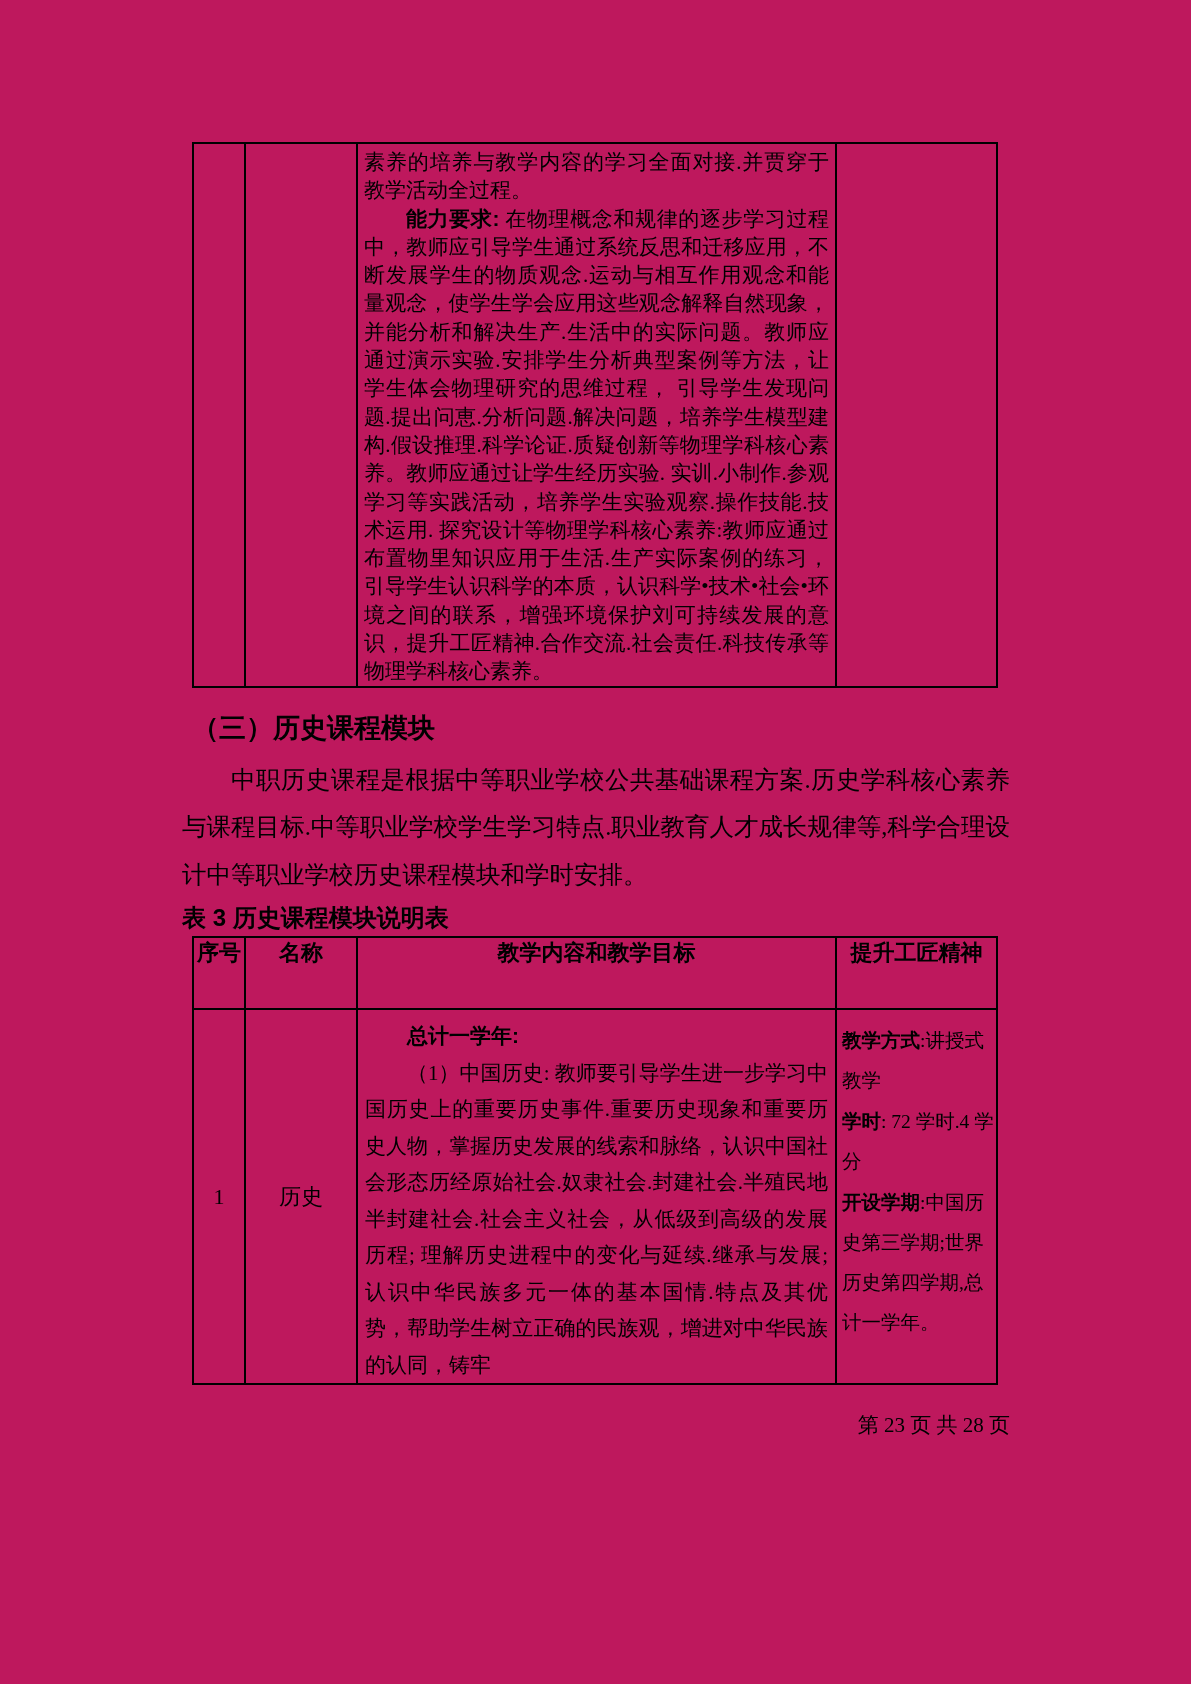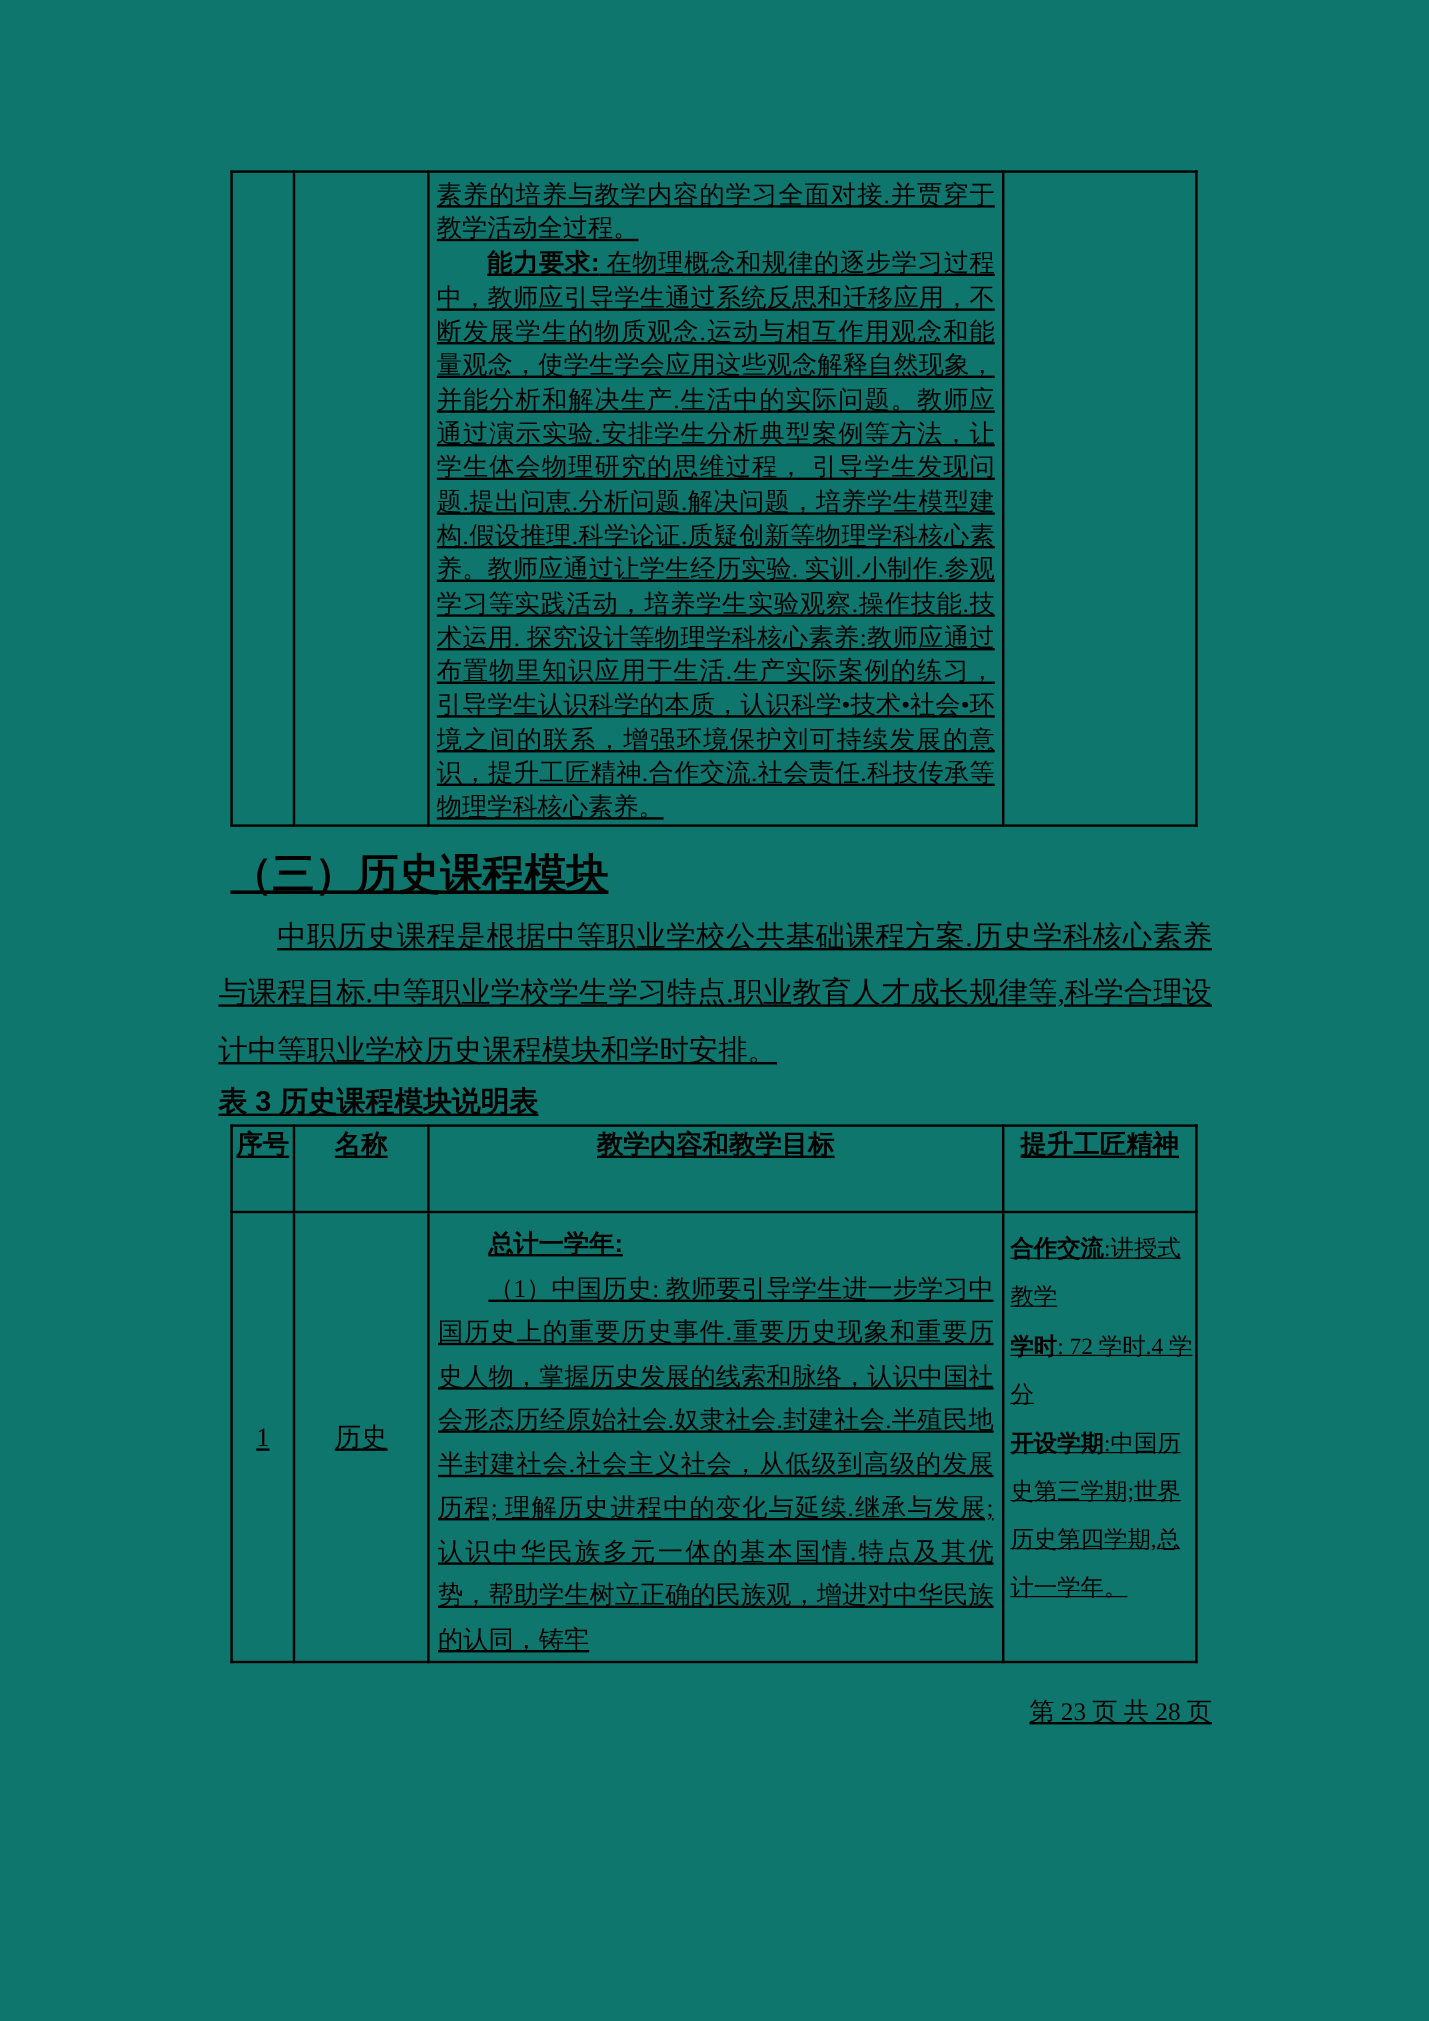--- a/index.html
+++ b/index.html
@@ -1,26 +1,25 @@
 <!DOCTYPE html>
 <html lang="zh"><head>
 <meta charset="utf-8">
 <style>
   html,body{margin:0;padding:0;background:#888;}
   .page{
     position:relative;
     width:1191px;height:1684px;
-    background:#0f766e;
+    background:#be185d;
     margin:0 auto;
     box-sizing:border-box;
     padding:142px 0 0 182px;
     font-family:"Liberation Serif","DejaVu Serif",serif;
     color:#000;
     overflow:hidden;
-    text-decoration:underline;
   }
   .content{width:828px;}
   table.tbl{
     border-collapse:collapse;
     table-layout:fixed;
     width:804px;
     margin-left:10px;
   }
   table.tbl td, table.tbl th{
     border:2px solid #000;
@@ -36,21 +35,21 @@
     line-height:28.3px;
     padding:4px 6px 0 6px;
     text-align:justify;
   }
   .top-table p{margin:0;}
   .indent2{text-indent:2em;}
   .hei{font-family:"Liberation Sans","DejaVu Sans",sans-serif;font-weight:bold;}
   
   .heading{
     margin:20px 0 0 10px;
-    font-size:35px;
+    font-size:27px;
     line-height:40px;
   }
   
   .para{
     margin:0;
     font-size:24.5px;
     line-height:47.5px;
     text-align:justify;
     text-indent:2em;
   }
@@ -146,21 +145,21 @@
           <th class="hei">提升工匠精神</th>
         </tr>
         <tr>
           <td class="center-cell">1</td>
           <td class="center-cell">历史</td>
           <td class="content-cell">
             <p class="hei indent2">总计一学年:</p>
             <p class="indent2">（1）中国历史: 教师要引导学生进一步学习中国历史上的重要历史事件.重要历史现象和重要历史人物，掌握历史发展的线索和脉络，认识中国社会形态历经原始社会.奴隶社会.封建社会.半殖民地半封建社会.社会主义社会，从低级到高级的发展历程; 理解历史进程中的变化与延续.继承与发展; 认识中华民族多元一体的基本国情.特点及其优势，帮助学生树立正确的民族观，增进对中华民族的认同，铸牢</p>
           </td>
           <td class="req-cell">
-            <p><span class="hei">合作交流</span><span>:讲授式教学</span></p>
+            <p><span class="hei">教学方式</span><span>:讲授式教学</span></p>
             <p><span class="hei">学时</span><span>: 72 学时.4 学分</span></p>
             <p><span class="hei">开设学期</span><span>:中国历史第三学期;世界历史第四学期,总计一学年。</span></p>
           </td>
         </tr>
       </tbody>
     </table>
 
     <div class="footer">第 23 页 共 28 页</div>
 
   </div>

